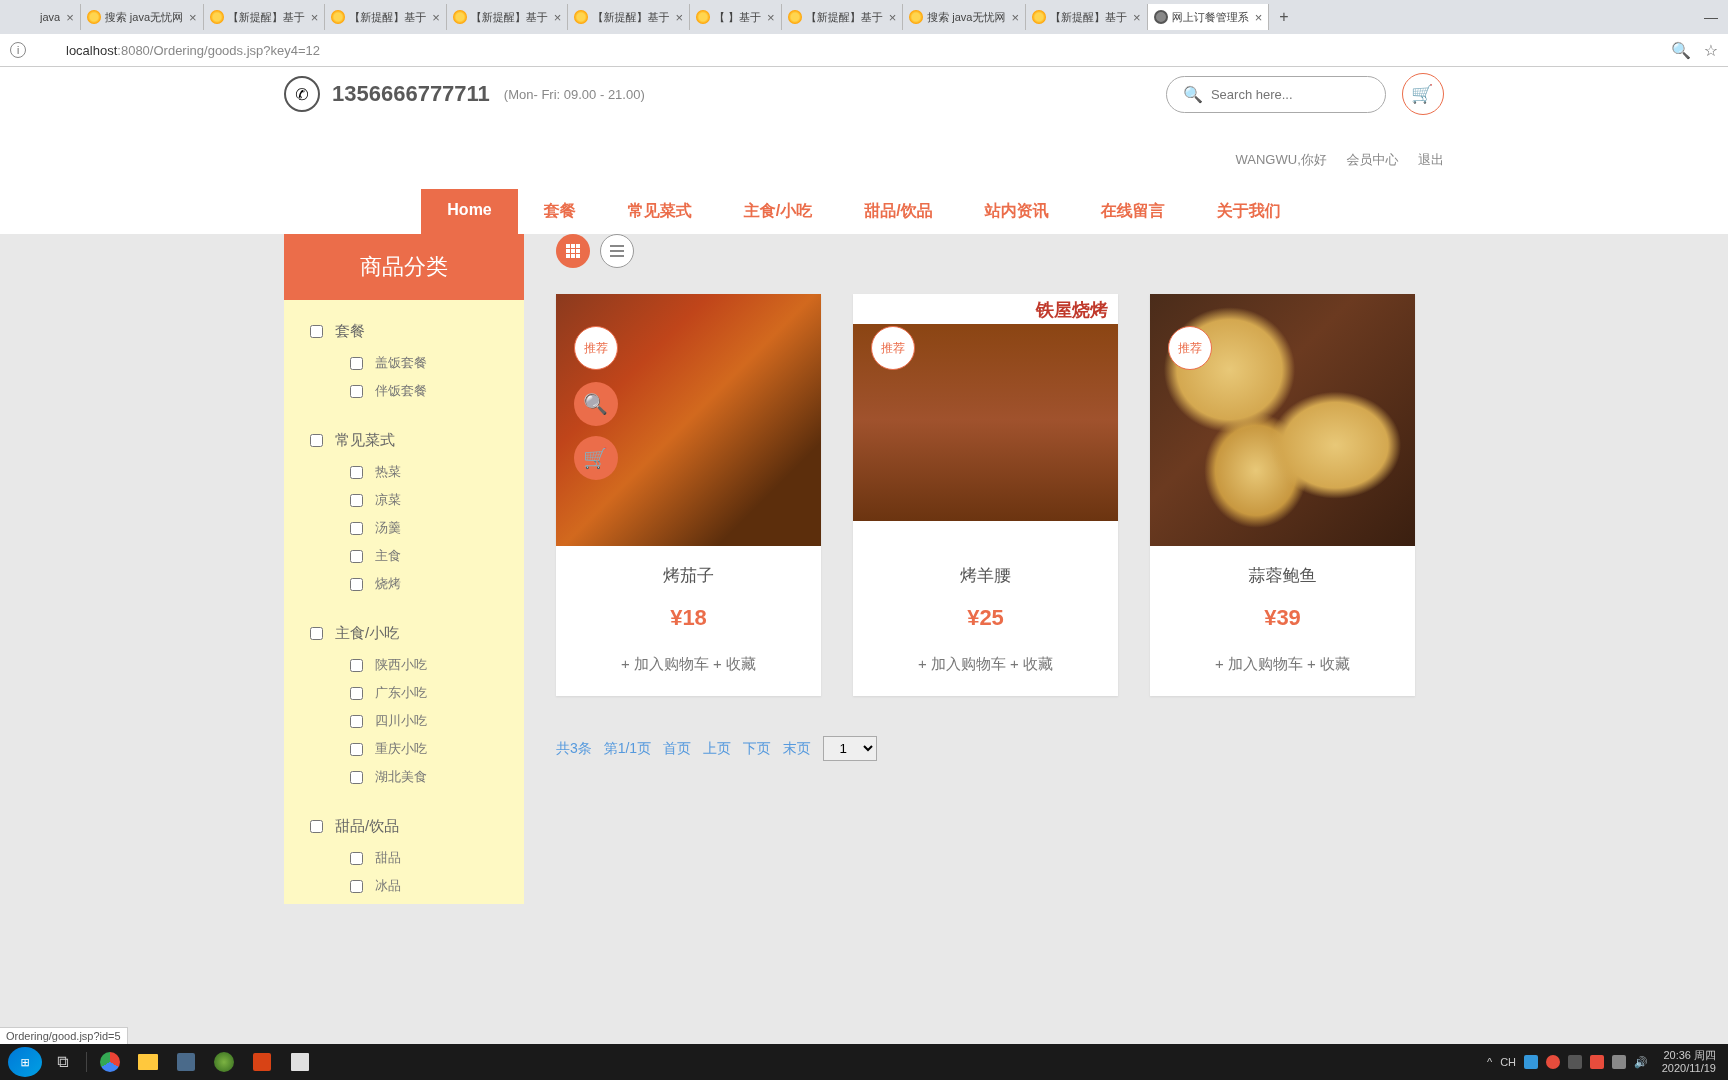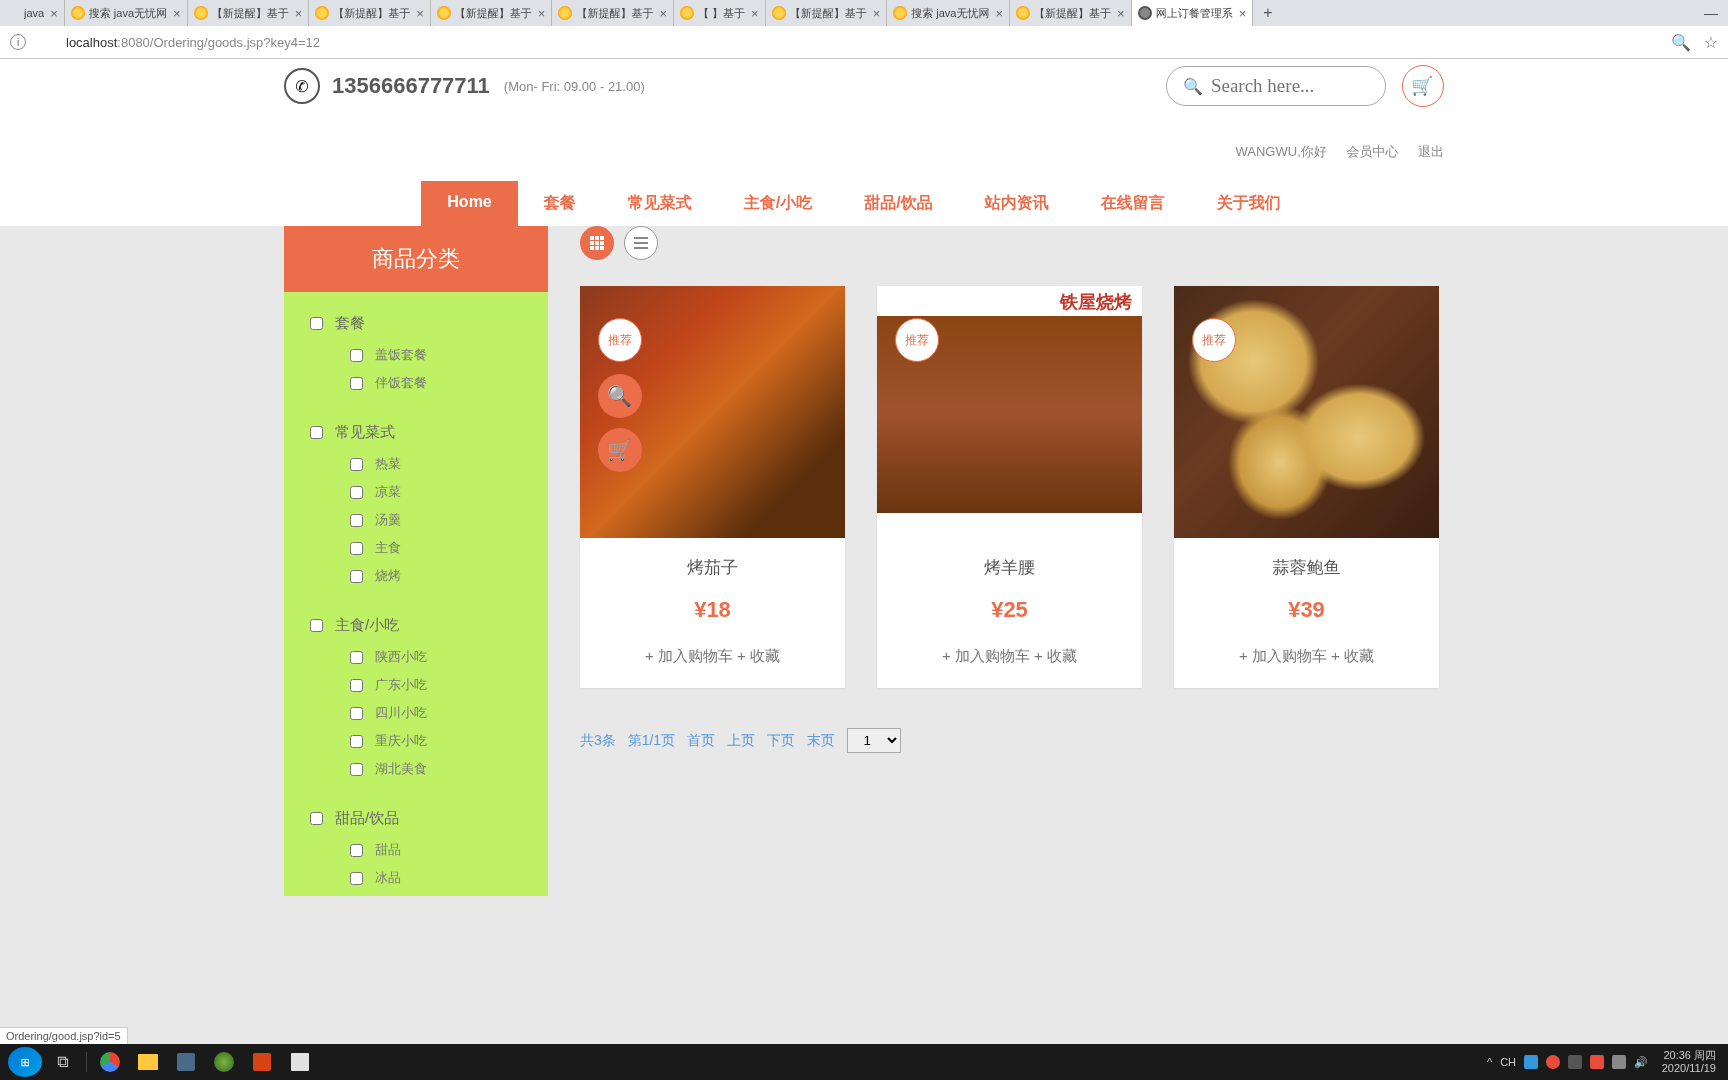--- a/index.html
+++ b/index.html
@@ -1,20 +1,20 @@
 <!DOCTYPE html>
 <html><head>
   <meta charset="utf-8">
   <style>
     * { margin: 0; padding: 0; box-sizing: border-box; }
     body { font-family: "Microsoft YaHei", Arial, sans-serif; background: #e8e8e8; overflow: hidden; }
     
     
     .browser-chrome { background: #fff; border-bottom: 1px solid #ccc; }
-    .tabs-bar { display: flex; align-items: center; background: #dee1e6; height: 26px; padding-left: 0; }
+    .tabs-bar { display: flex; align-items: center; background: #dee1e6; height: 34px; padding-left: 16px; }
     .tab { display: flex; align-items: center; padding: 4px 6px; background: #dee1e6; border-right: 1px solid #b8b8b8; font-size: 11px; color: #444; max-width: 125px; height: 26px; cursor: pointer; }
     .tab.active { background: #fff; }
     .tab .favicon { width: 14px; height: 14px; margin-right: 4px; flex-shrink: 0; }
     .tab .tab-title { white-space: nowrap; overflow: hidden; text-overflow: clip; flex: 1; }
     .tab .tab-close { margin-left: 6px; color: #666; font-size: 13px; flex-shrink: 0; }
     .new-tab { padding: 0 10px; color: #555; font-size: 16px; }
     .win-controls { margin-left: auto; display: flex; gap: 18px; padding: 0 10px; color: #555; font-size: 14px; }
     .favicon-y { background: radial-gradient(circle, #ffd54f 40%, #ffa000 70%); border-radius: 50%; }
     .favicon-g { background: #888; border-radius: 50%; border: 2px solid #555; width: 14px; height: 14px; }
     
@@ -25,38 +25,38 @@
     .addr-right { margin-left: auto; display: flex; gap: 12px; color: #666; }
     
     
     .page-body { background: #e8e8e8; height: calc(100vh - 58px - 36px); overflow-y: auto; }
     .top-header { background: #fff; padding: 6px 0 0 0; }
     .top-row { max-width: 1160px; margin: 0 auto; display: flex; align-items: center; padding: 0 0 8px 0; }
     .phone-icon { width: 36px; height: 36px; border: 2px solid #555; border-radius: 50%; display: flex; align-items: center; justify-content: center; font-size: 16px; }
     .phone-num { font-size: 22px; font-weight: 600; color: #595959; margin-left: 12px; }
     .hours { font-size: 13px; color: #888; margin-left: 14px; }
     .search-box { margin-left: auto; display: flex; align-items: center; border: 1px solid #aaa; border-radius: 22px; padding: 8px 16px; width: 220px; }
-    .search-box input { border: none; outline: none; font-size: 19px; color: #888; width: 100%; background: transparent; font-family: Liberation Serif, serif; }
+    .search-box input { border: none; outline: none; font-size: 13px; color: #888; width: 100%; background: transparent; }
     .cart-btn { margin-left: 16px; width: 42px; height: 42px; border: 1px solid #eb6d4a; border-radius: 50%; display: flex; align-items: center; justify-content: center; color: #eb6d4a; font-size: 18px; }
     
     .user-row { max-width: 1160px; margin: 0 auto; text-align: right; padding: 28px 0 10px 0; font-size: 13px; color: #888; }
     .user-row span { margin-left: 16px; cursor: pointer; }
     
     .nav-bar { max-width: 1160px; margin: 0 auto; display: flex; justify-content: center; gap: 0; padding: 10px 0 0 0; }
     .nav-item { padding: 12px 26px; font-size: 16px; font-weight: 600; color: #eb6d4a; cursor: pointer; }
     .nav-item.active { background: #eb6d4a; color: #fff; }
     
     
     .breadcrumb { max-width: 1160px; margin: 0 auto; padding: 20px 0 14px 0; font-size: 13px; color: #888; }
     .breadcrumb span { margin: 0 6px; }
     .breadcrumb a { color: #888; text-decoration: none; }
     
     
     .main-wrap { max-width: 1160px; margin: 0 auto; display: flex; gap: 32px; }
-    .sidebar { width: 264px; background: #bef264; }
+    .sidebar { width: 240px; background: #fef9c3; }
     .sidebar-header { background: #eb6d4a; color: #fff; text-align: center; padding: 18px 0; font-size: 22px; font-weight: 500; }
     .cat-group { padding: 14px 20px 4px 26px; }
     .cat-parent { display: flex; align-items: center; font-size: 15px; color: #666; padding: 8px 0; }
     .cat-parent input, .cat-child input { margin-right: 12px; width: 13px; height: 13px; }
     .cat-child { display: flex; align-items: center; font-size: 13px; color: #777; padding: 5px 0 5px 40px; }
     
     
     .content { flex: 1; }
     .view-switch { display: flex; gap: 10px; padding: 0 0 26px 0; }
     .view-btn { width: 34px; height: 34px; border-radius: 50%; display: flex; align-items: center; justify-content: center; cursor: pointer; }

